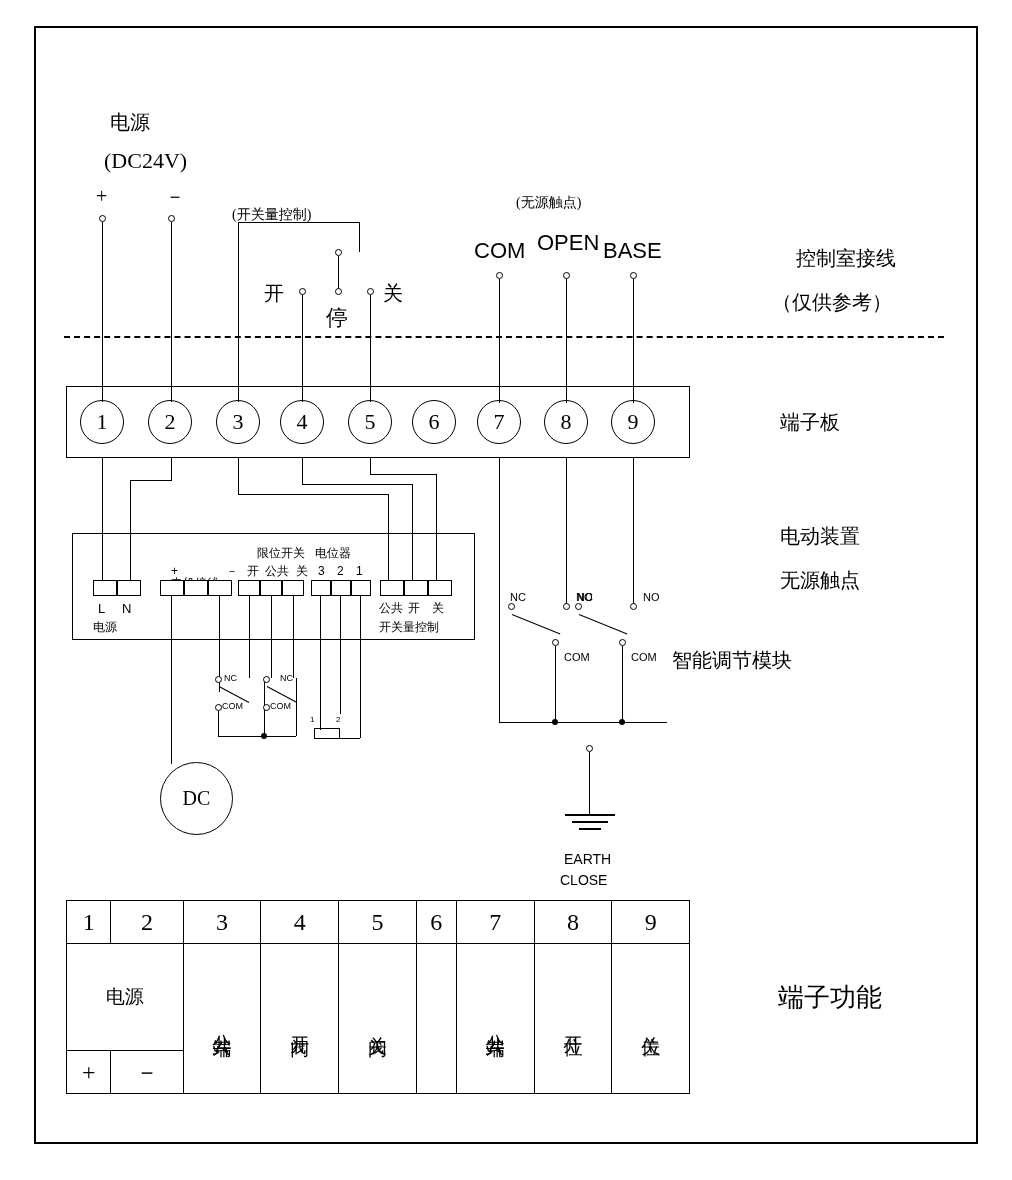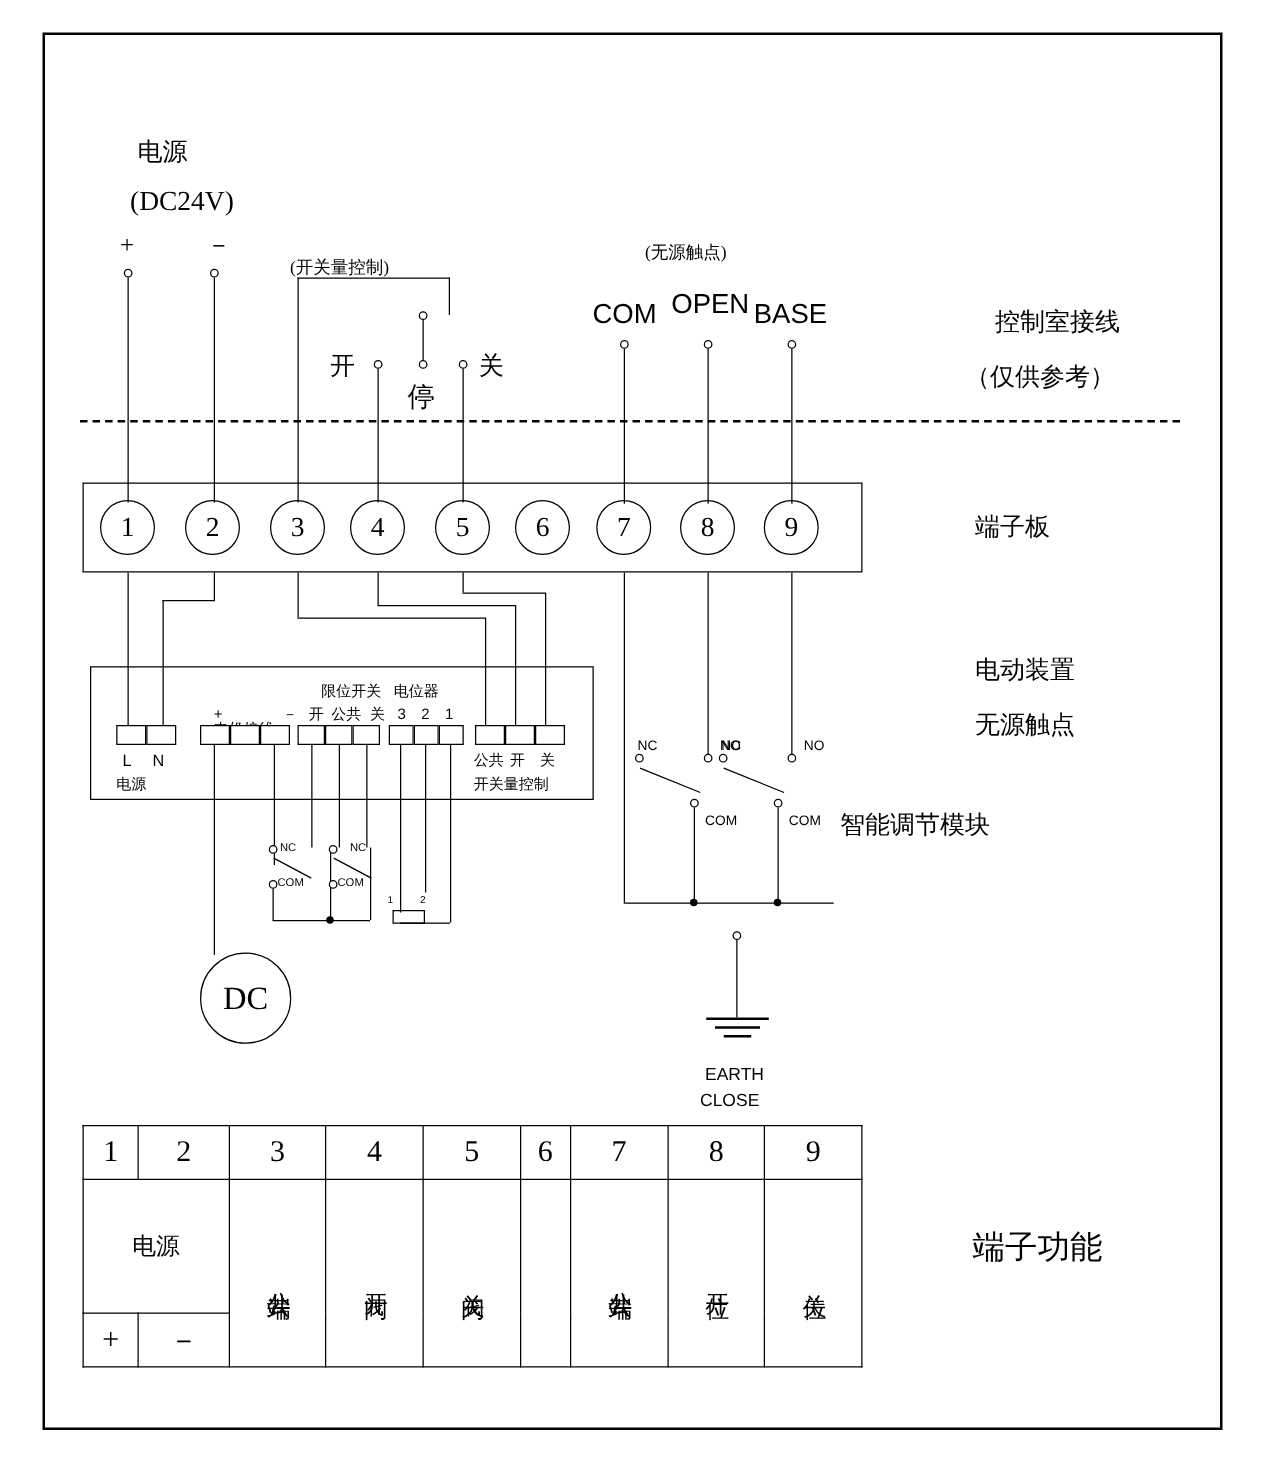--- a/index.html
+++ b/index.html
@@ -188,21 +188,21 @@
 
   <div class="lbl sans" style="left:379px;top:602px;font-size:12px;">公共</div>
   <div class="lbl sans" style="left:408px;top:602px;font-size:12px;">开</div>
   <div class="lbl sans" style="left:432px;top:602px;font-size:12px;">关</div>
   <div class="lbl sans" style="left:379px;top:621px;font-size:12px;">开关量控制</div>
 
   <div class="ln v" style="left:171px;top:596px;height:168px;"></div>
   <div class="ln v" style="left:219px;top:596px;height:96px;"></div>
   <div class="ln h" style="left:194px;top:764px;width:0px;"></div>
 
-  <div class="circ" style="left:160px;top:762px;width:73px;height:73px;font-size:26px;font-family:'Liberation Serif',serif;">DC</div>
+  <div class="circ" style="left:160px;top:762px;width:73px;height:73px;font-size:20px;font-family:'Liberation Serif',serif;">DC</div>
 
   <div class="ln v" style="left:249px;top:596px;height:82px;"></div>
   <div class="dot" style="left:215px;top:676px;"></div>
   <div class="lbl sans" style="left:224px;top:674px;font-size:9px;">NC</div>
   <div class="ln" style="left:219px;top:686px;width:34px;height:1px;transform:rotate(28deg);transform-origin:left center;"></div>
   <div class="dot" style="left:215px;top:704px;"></div>
   <div class="lbl sans" style="left:222px;top:702px;font-size:9px;">COM</div>
   <div class="ln v" style="left:218px;top:711px;height:25px;"></div>
   <div class="ln h" style="left:218px;top:736px;width:46px;"></div>
   <div class="ln v" style="left:264px;top:678px;height:58px;"></div>

